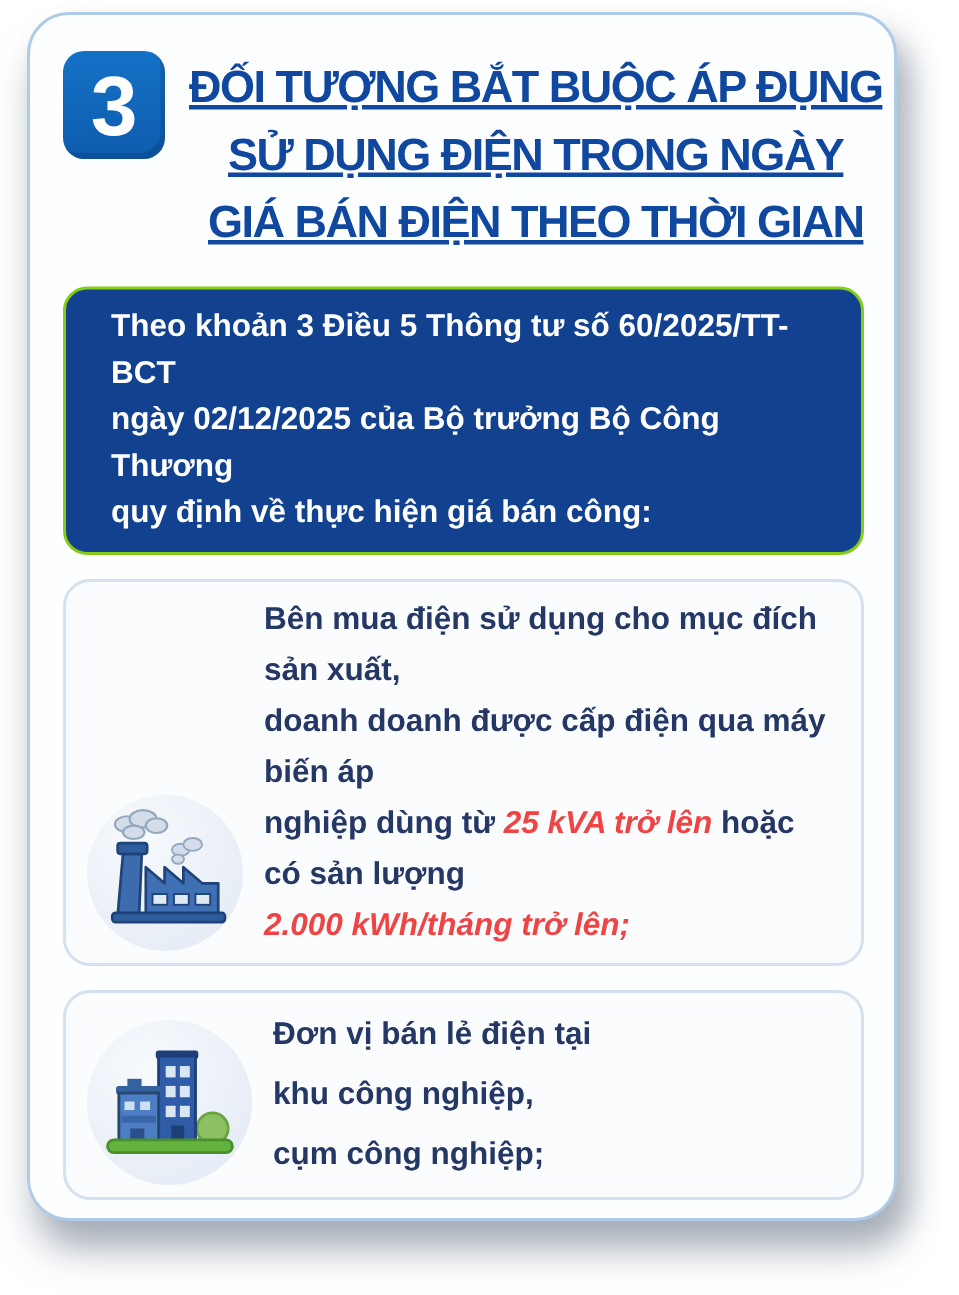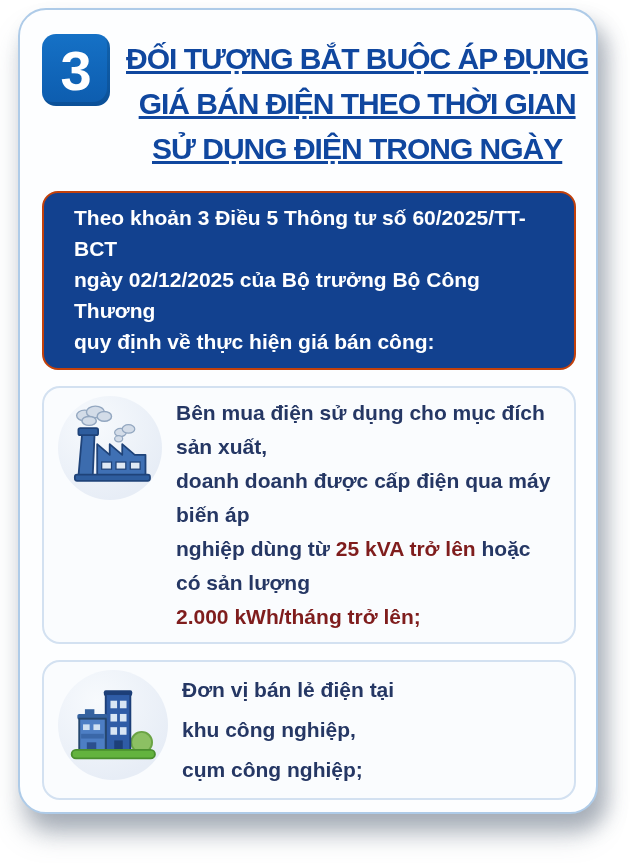--- a/index.html
+++ b/index.html
@@ -27,65 +27,65 @@
     color:#fff;font-size:56px;font-weight:bold;
     box-shadow:inset -3px -4px 0 rgba(0,0,0,.12);
   }
   .title{flex:1;text-align:center;color:#10479f;font-weight:bold;
     font-size:30px;line-height:45px;letter-spacing:-1px;padding-top:2px;text-decoration:underline;}
   .title .line{white-space:nowrap;}
   
   .intro{
     margin-top:20px;
     background:#12418f;
-    border:2px solid #c2410c;
+    border:2px solid #84cc16;
     border-radius:16px;
     box-sizing:border-box;
     padding:9px 16px 11px 30px;
     color:#ffffff;font-size:21px;font-weight:bold;line-height:31px;
   }
   
   .card{
     margin-top:16px;
     background:#fafcfe;
     border:2px solid #d3e1f1;
     border-radius:18px;
     box-sizing:border-box;
-    display:flex;align-items:flex-start;gap:14px;
+    display:flex;align-items:flex-end;gap:14px;
     padding:8px 14px;
   }
   .card-1{min-height:172px;}
   .card-2{min-height:128px;}
   .icon-circle{
     border-radius:50%;
     background:radial-gradient(circle at 35% 28%, #f7fafd 0%, #e7edf6 75%);
     display:flex;align-items:center;justify-content:center;
     flex-shrink:0;
   }
   .card-1 .icon-circle{width:104px;height:104px;}
   .card-2 .icon-circle{width:110px;height:110px;}
   .icon-circle svg{width:86%;height:86%;}
   .card-text{color:#253764;font-size:21px;font-weight:bold;}
   .card-1 .card-text{line-height:34px;}
   .card-2 .card-text,.card-3 .card-text{line-height:40px;}
-  .card-text .hl{color:#7f1d1d;}
+  .card-text .hl{color:#ef4444;font-style:italic;}
 </style>
 </head>
 <body>
 
 <div class="page">
 
   <div class="header">
     <div class="badge">
       <span>3</span>
     </div>
     <div class="title">
         <div class="line"><span>ĐỐI TƯỢNG BẮT BUỘC ÁP ĐỤNG</span></div>
+        <div class="line"><span>SỬ DỤNG ĐIỆN TRONG NGÀY</span></div>
         <div class="line"><span>GIÁ BÁN ĐIỆN THEO THỜI GIAN</span></div>
-        <div class="line"><span>SỬ DỤNG ĐIỆN TRONG NGÀY</span></div>
       </div>
   </div>
 
   <div class="intro">
       <div class="line"><span>Theo khoản 3 Điều 5 Thông tư số 60/2025/TT-BCT</span></div>
       <div class="line"><span>ngày 02/12/2025 của Bộ trưởng Bộ Công Thương</span></div>
       <div class="line"><span>quy định về thực hiện giá bán công:</span></div>
     </div>
 
   <div class="card card-1">

